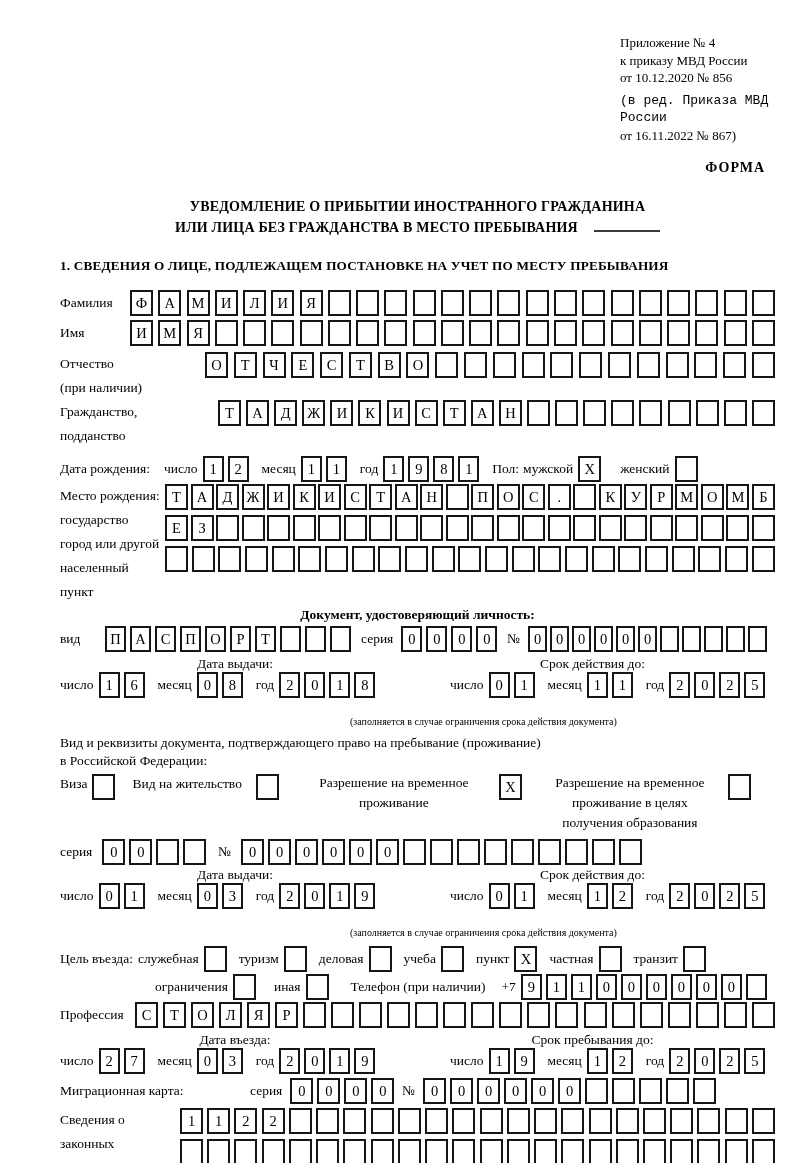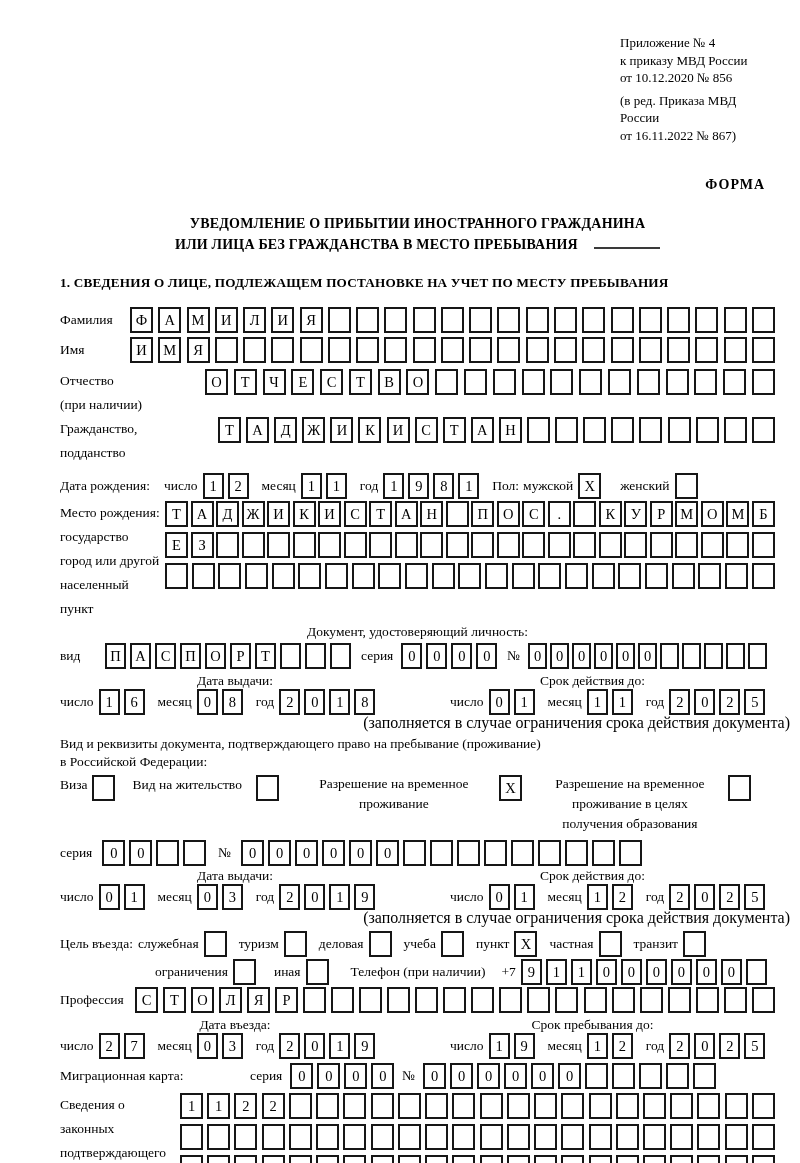--- a/index.html
+++ b/index.html
@@ -1,22 +1,22 @@
 <!DOCTYPE html>
 <html><head>
 <meta charset="utf-8">
 <style>
   html,body { margin:0; padding:0; background:#ffffff; }
   body { width:800px; height:1163px; overflow:hidden; color:#000;
          font-family:"Liberation Serif","DejaVu Serif",serif; font-size:13.5px; }
   .page { box-sizing:border-box; width:800px; height:1163px; padding:34px 25px 0 60px; }
 
   .annex { margin-left:560px; font-size:13px; line-height:17.5px; }
-  .annex .g2 { margin-top:5px; }
-  .forma { text-align:right; font-weight:bold; font-size:14px; margin-top:33px; letter-spacing:1px; padding-right:10px; }
+  .annex .g2 { margin-top:5px;font-family:Liberation Mono, monospace; }
+  .forma { text-align:right; font-weight:bold; font-size:14px; margin-top:16px; letter-spacing:1px; padding-right:10px; }
 
   .title { text-align:center; font-weight:bold; font-size:14px; line-height:21px; margin-top:20px; letter-spacing:.2px; }
   .blank-line { display:inline-block; width:66px; border-bottom:2.5px solid #3a3a3a; height:2px; margin-left:16px; }
   .sec1 { font-weight:bold; font-size:13.2px; margin-top:20px; letter-spacing:.2px; }
 
   .frow { display:flex; align-items:flex-start; }
   .lbl { flex:none; line-height:26px; }
   .lbl2 { line-height:24px; }
   .cells { display:flex; flex:none; }
   .cells.spread { flex:1; justify-content:space-between; }
@@ -30,23 +30,23 @@
 
   .dgroup { display:flex; align-items:flex-start; }
   .dgroup .lbl { margin-right:5px; }
   .dgroup .cells { margin-right:9px; }
 
   .split { display:flex; align-items:center; }
   .split .left { width:350px; flex:none; }
   .split .right { flex:1; padding-left:40px; }
   .hdr-left { width:350px; flex:none; text-align:center; }
   .hdr-right { flex:1; text-align:center; }
-  .note { font-size:16px; margin-left:290px; width:440px; text-align:right; line-height:15px; margin-top:0; }
-
-  .doc-title { text-align:center; font-weight:normal; font-size:13.5px; margin-top:2px; line-height:18px; }
+  .note { font-size:10px; margin-left:290px; width:440px; text-align:left; line-height:15px; margin-top:16px; }
+
+  .doc-title { text-align:center; font-weight:bold; font-size:13.5px; margin-top:2px; line-height:18px; }
 
   .opts { display:flex; align-items:flex-start; margin-top:4px; }
   .opt { display:flex; align-items:flex-start; }
   .optlines { text-align:center; line-height:20px; }
   .opt .cells { margin-top:1px; }
 
   .goal { display:flex; align-items:center; }
   .goal .lbl { margin-right:5px; line-height:26px; }
   .goal .cells { margin-right:8px; }
 

